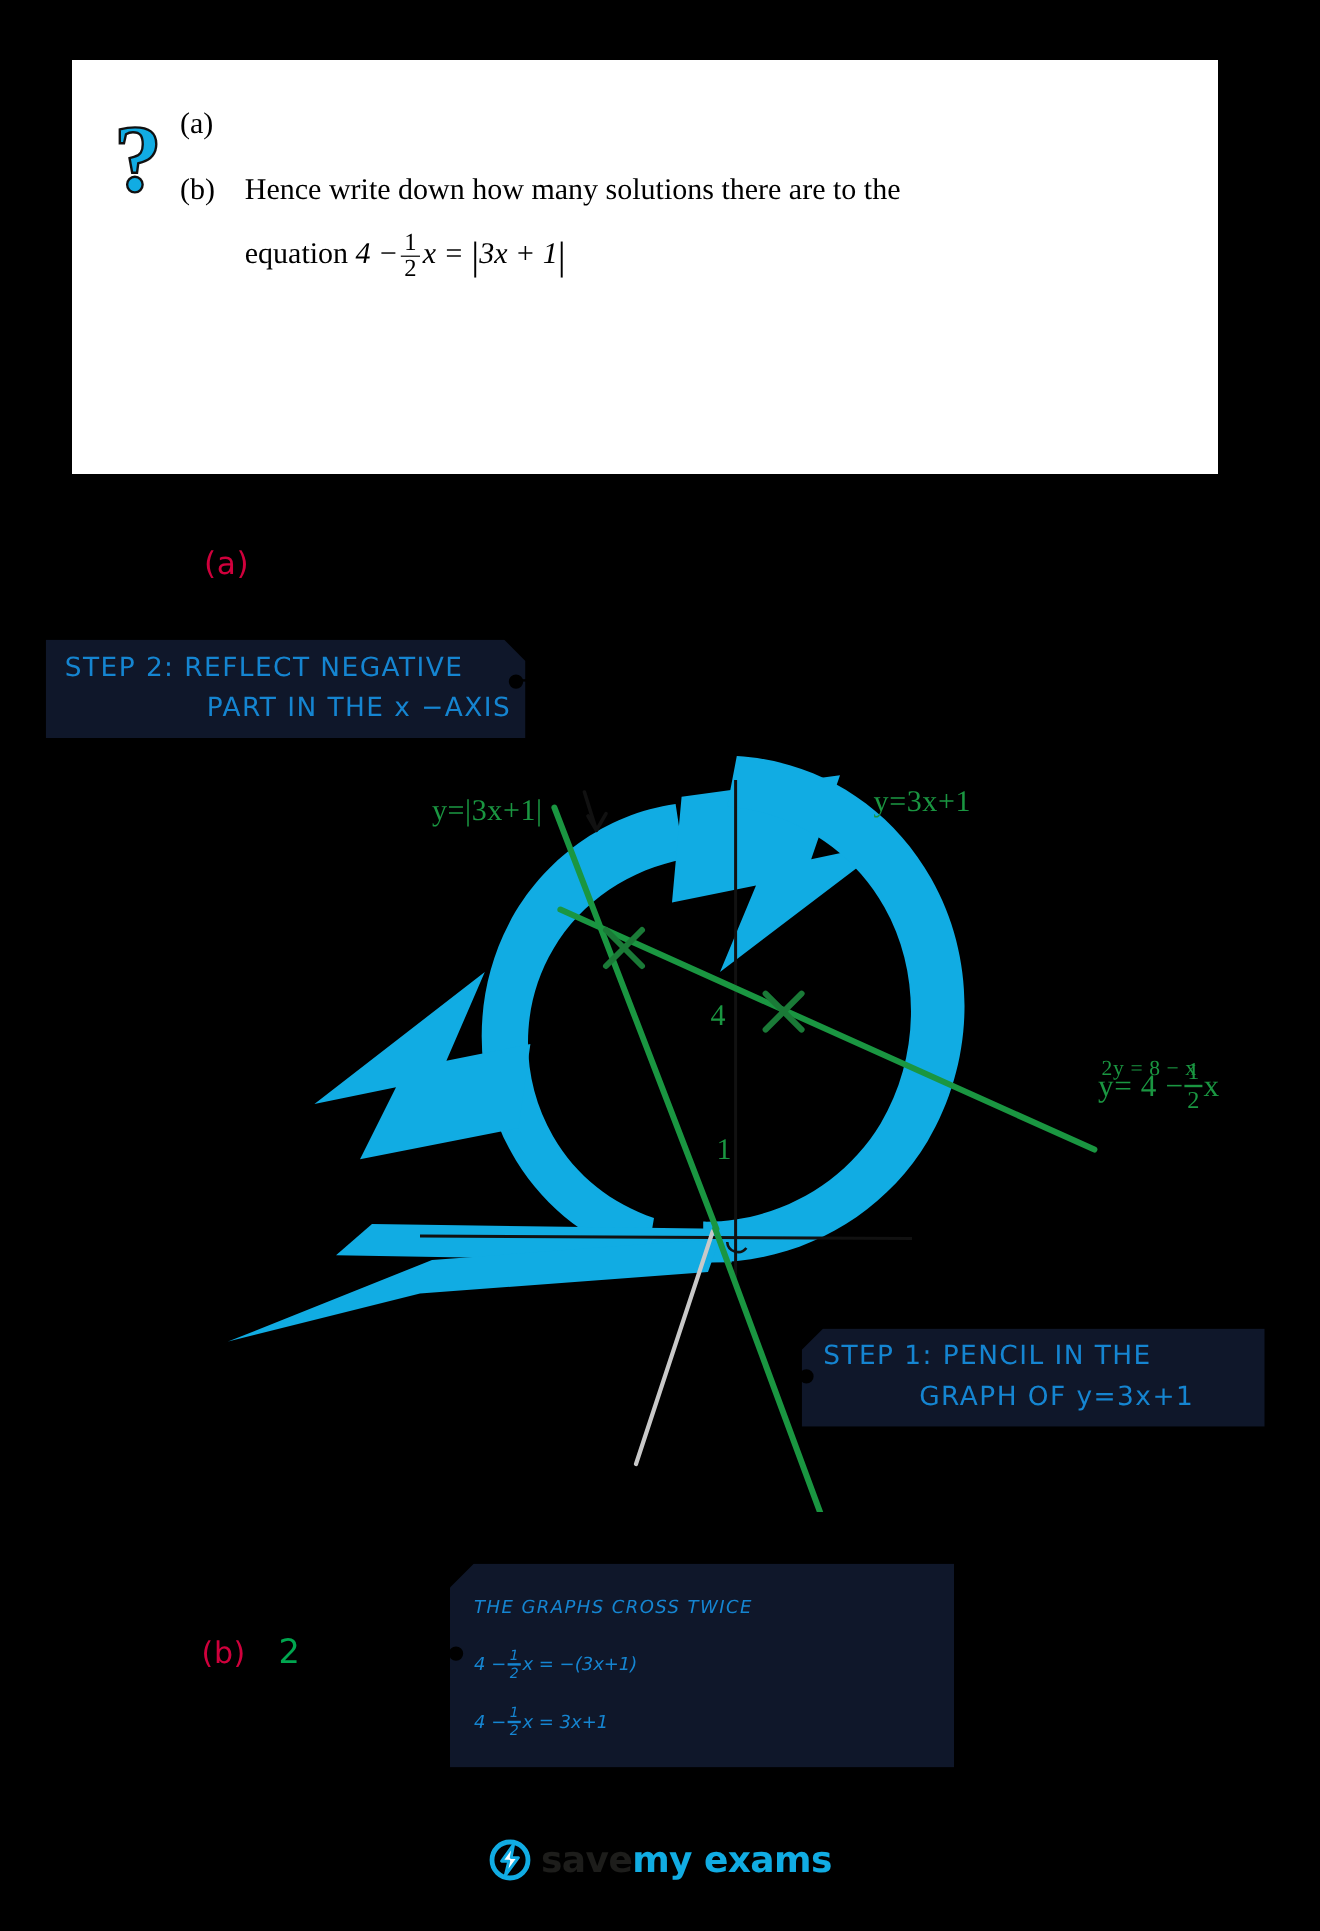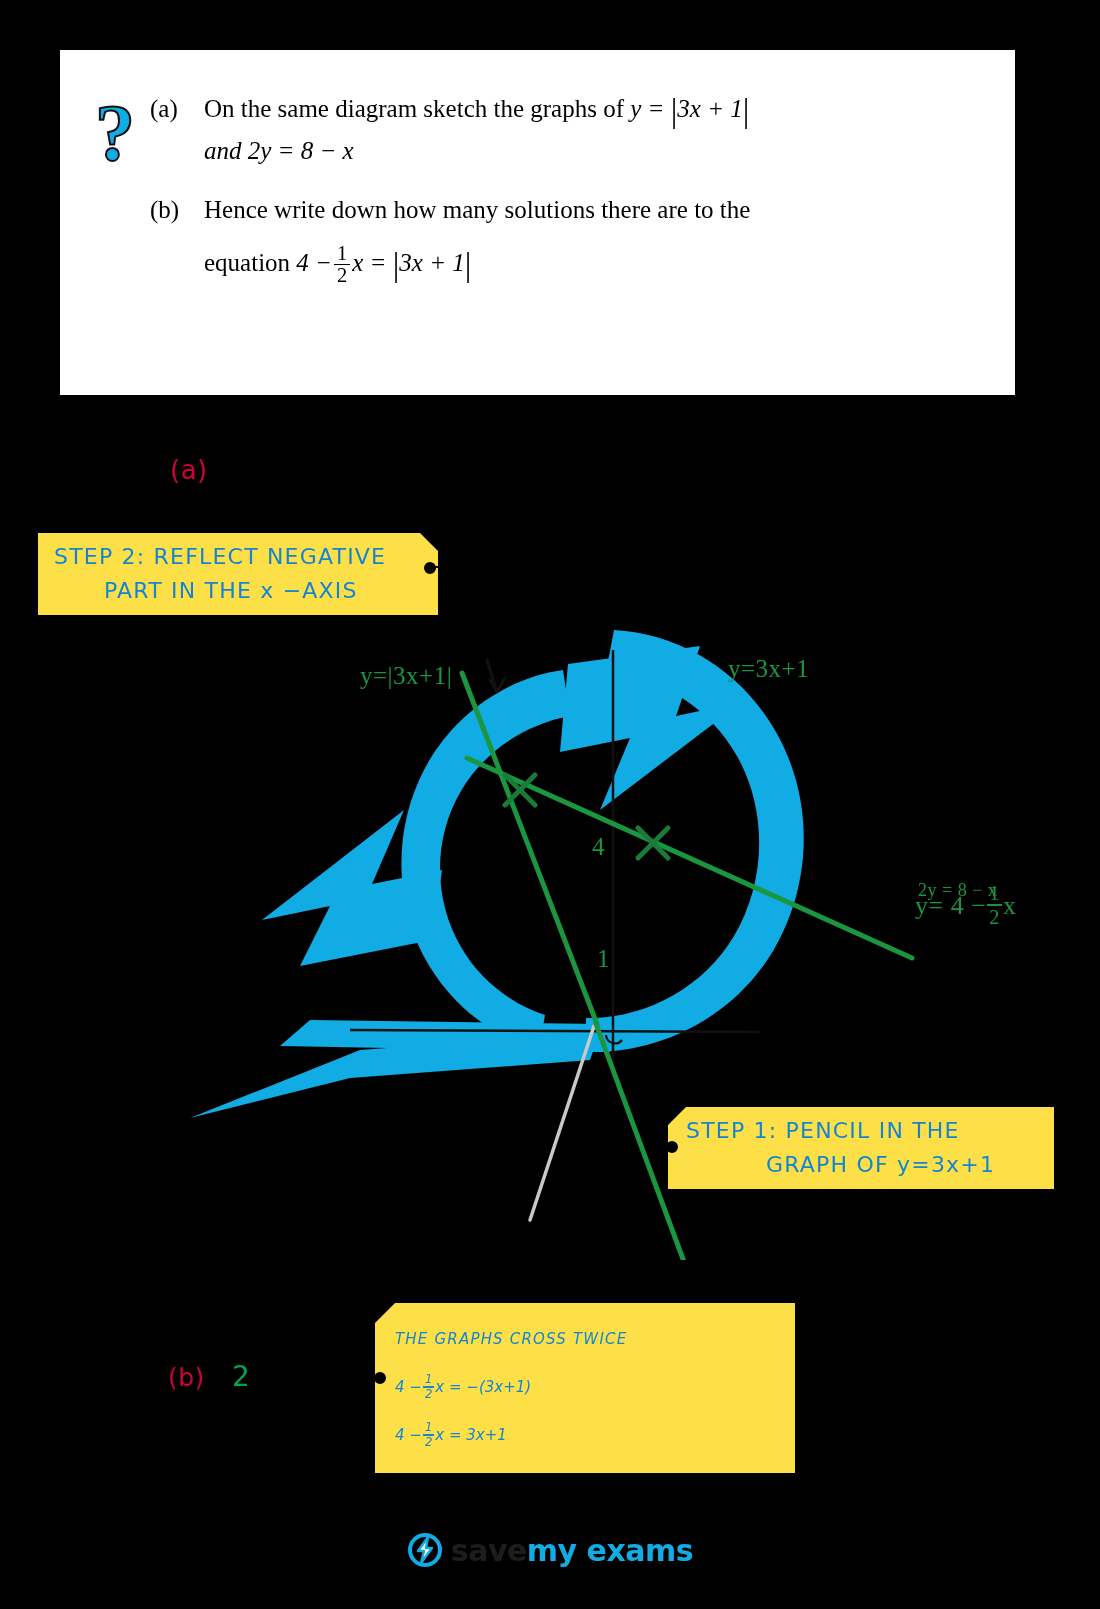--- a/index.html
+++ b/index.html
@@ -37,30 +37,30 @@
   }
   #label-b{
     position:absolute;left:168px;top:1363px;color:#d0003c;font-size:25px;
   }
   #answer-b{
     position:absolute;left:232px;top:1360px;color:#00a64f;font-size:28px;
   }
 
   
   .callout{
-    position:absolute;background:#fde047;color:#1585d1;
+    position:absolute;background:#0f172a;color:#1585d1;
     font-family:"DejaVu Sans", sans-serif;font-size:22px;letter-spacing:1.2px;
     line-height:34px;box-sizing:border-box;
   }
   #callout-step2{
     left:38px;top:533px;width:400px;height:82px;padding:7px 12px 0 16px;
     text-align:left;
     clip-path:polygon(0 0,382px 0,400px 18px,400px 100%,0 100%);
   }
-  #callout-step2 .l2{display:block;padding-left:50px;}
+  #callout-step2 .l2{display:block;padding-left:50px;text-align:right;}
   #callout-step1{
     left:668px;top:1107px;width:386px;height:82px;padding:7px 16px 0 18px;
     clip-path:polygon(18px 0,100% 0,100% 100%,0 100%,0 18px);
   }
   #callout-step1 .l2{display:block;padding-left:80px;}
   #callout-answer{
     left:375px;top:1303px;width:420px;height:170px;padding:12px 14px 0 20px;
     clip-path:polygon(20px 0,100% 0,100% 100%,0 100%,0 20px);
     line-height:48px;font-size:15px;font-style:italic;
   }
@@ -94,28 +94,20 @@
   #footer .wordmark{font-family:"DejaVu Sans",sans-serif;font-size:30px;font-weight:bold;letter-spacing:-.5px;}
   #footer .w-save{color:#1d1d1b;}
   #footer .w-my{color:#11ace3;}
 </style>
 </head>
 <body>
 
 <div id="question-card">
   <div class="q-row">
     <div class="q-tag">(a)</div>
-    <div class="q-body">
-      <span>On the same diagram sketch the graphs of</span>
-      <span class="mi">y =</span>
-      <span class="modbar">|</span><span class="mi">3x + 1</span><span class="modbar">|</span>
-    </div>
-  </div>
-  <div class="q-row q-indent">
-    <div class="q-body mi">and  2y = 8 − x</div>
   </div>
 
   <div class="q-row" style="margin-top:22px">
     <div class="q-tag">(b)</div>
     <div class="q-body">Hence write down how many solutions there are to the</div>
   </div>
   <div class="q-row q-indent" style="margin-top:14px">
     <div class="q-body">
       <span>equation</span>
       <span class="mi">4 −</span><span class="frac"><span class="num">1</span><span class="den">2</span></span><span class="mi">x =</span>

